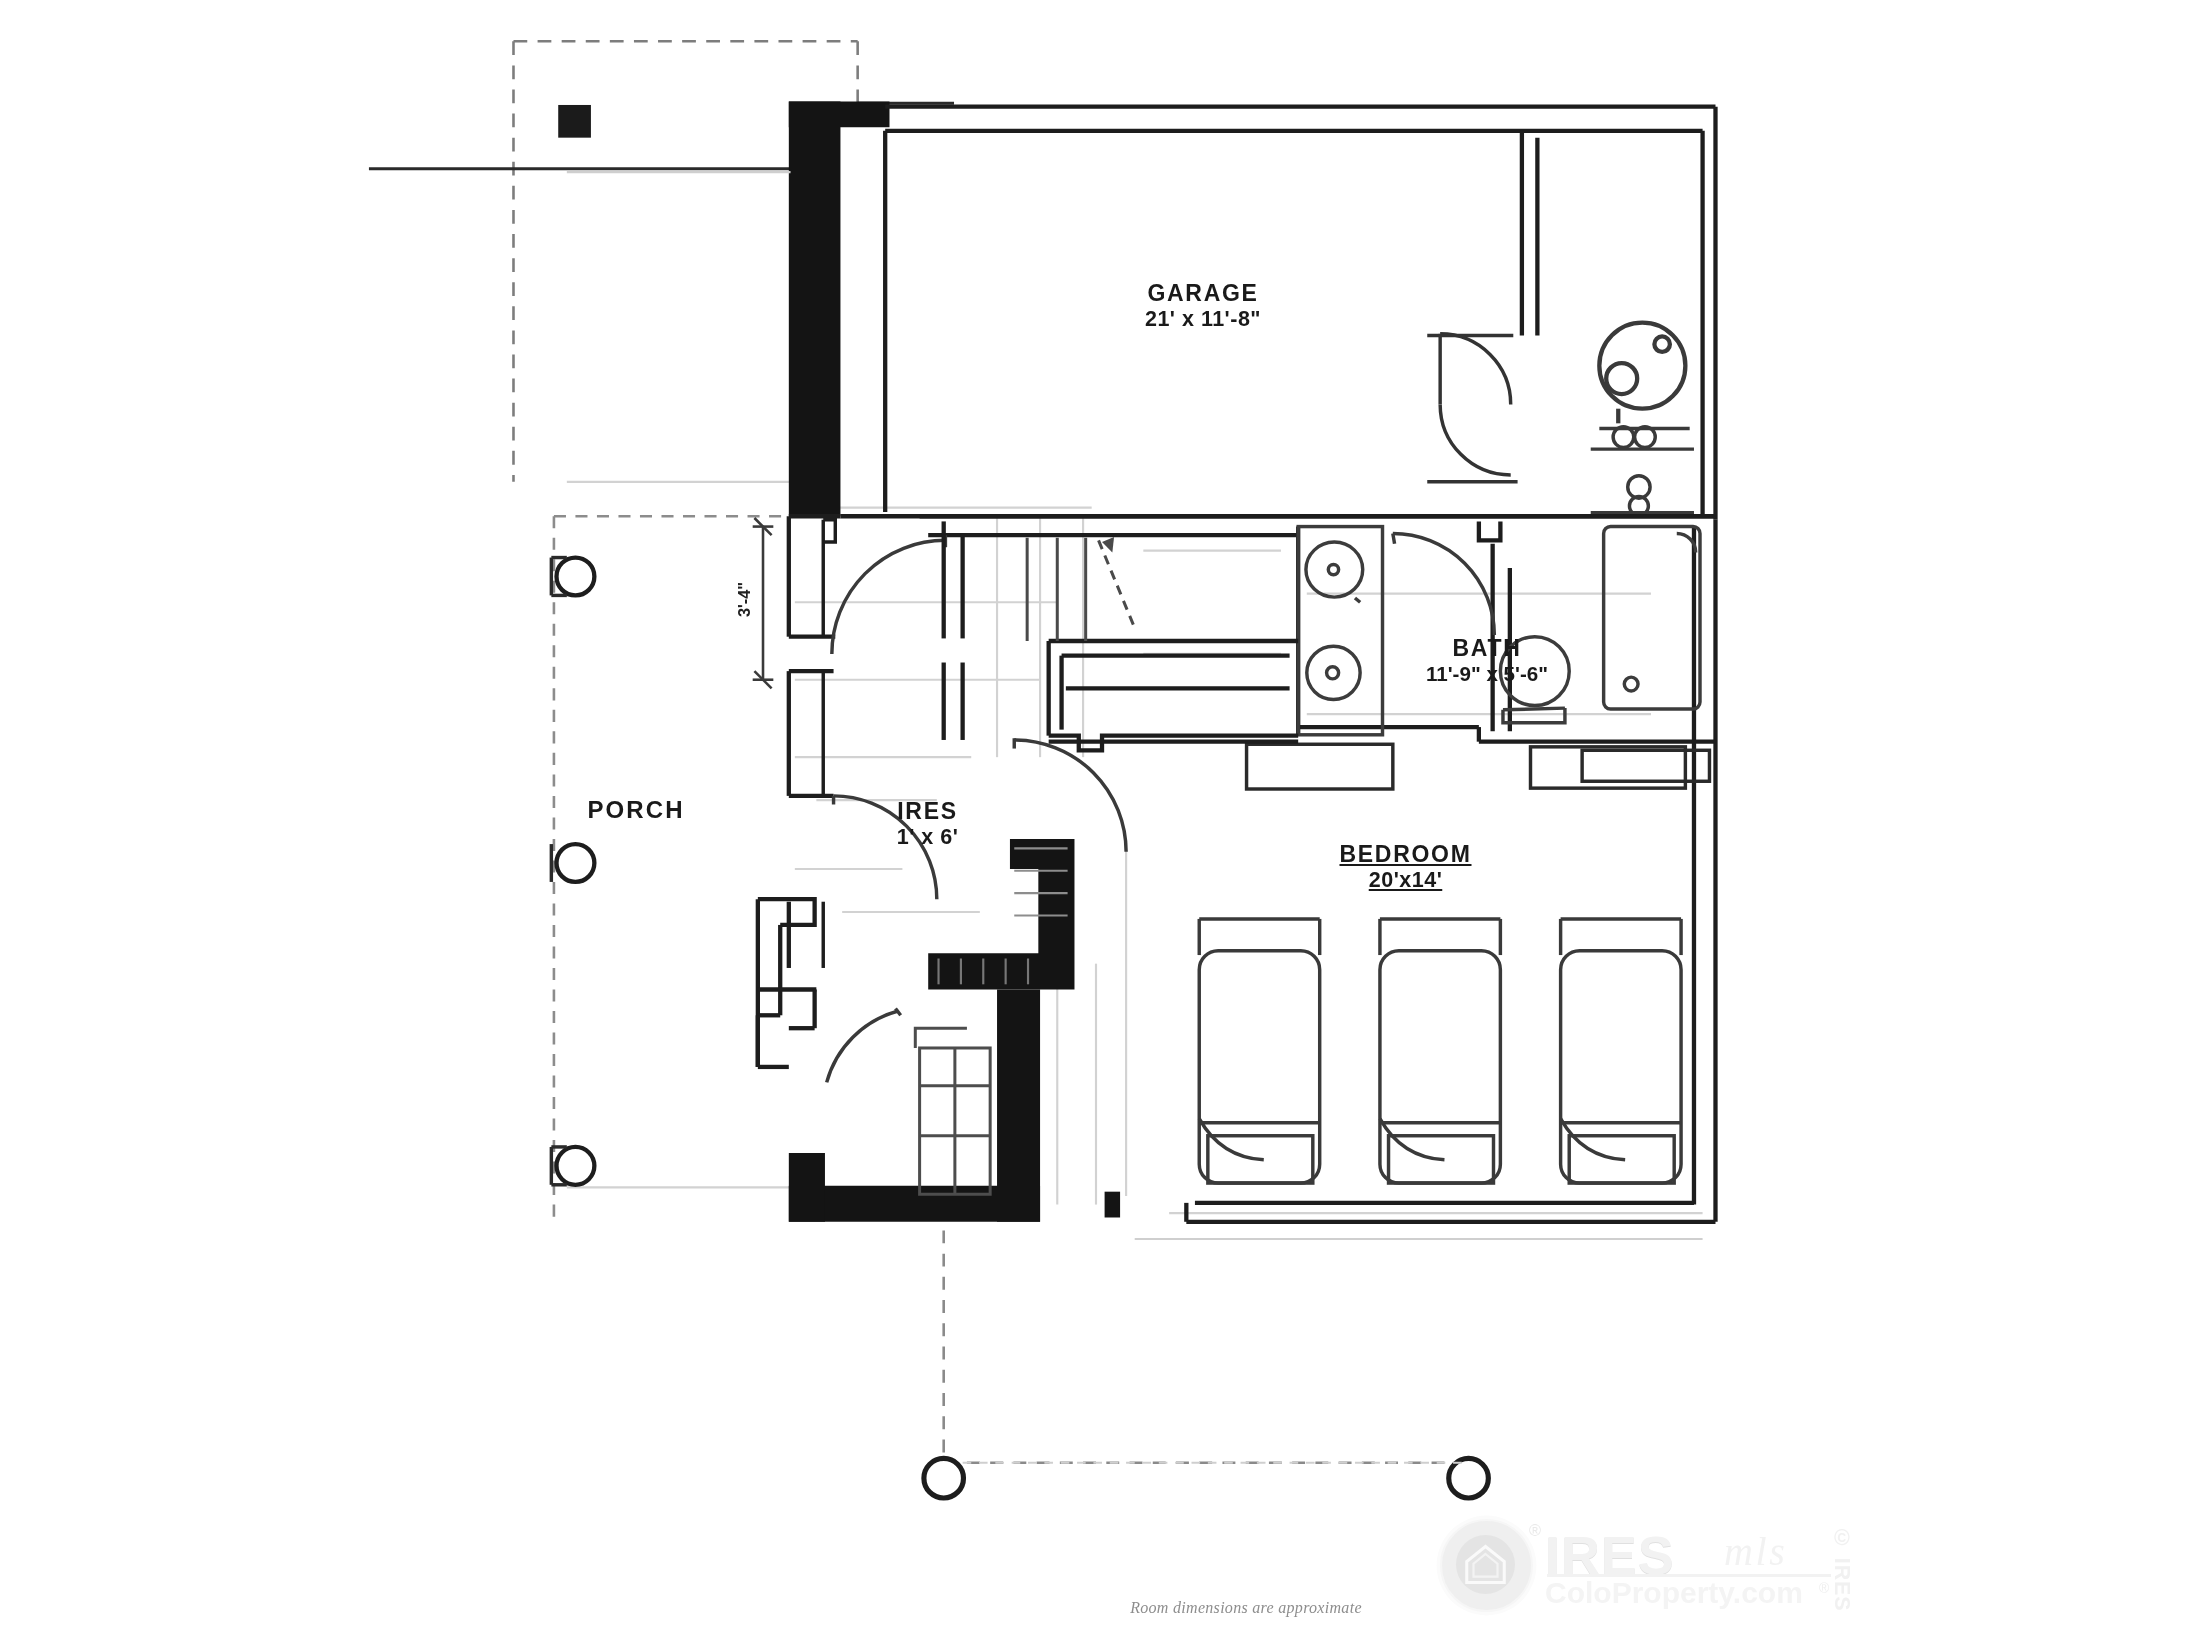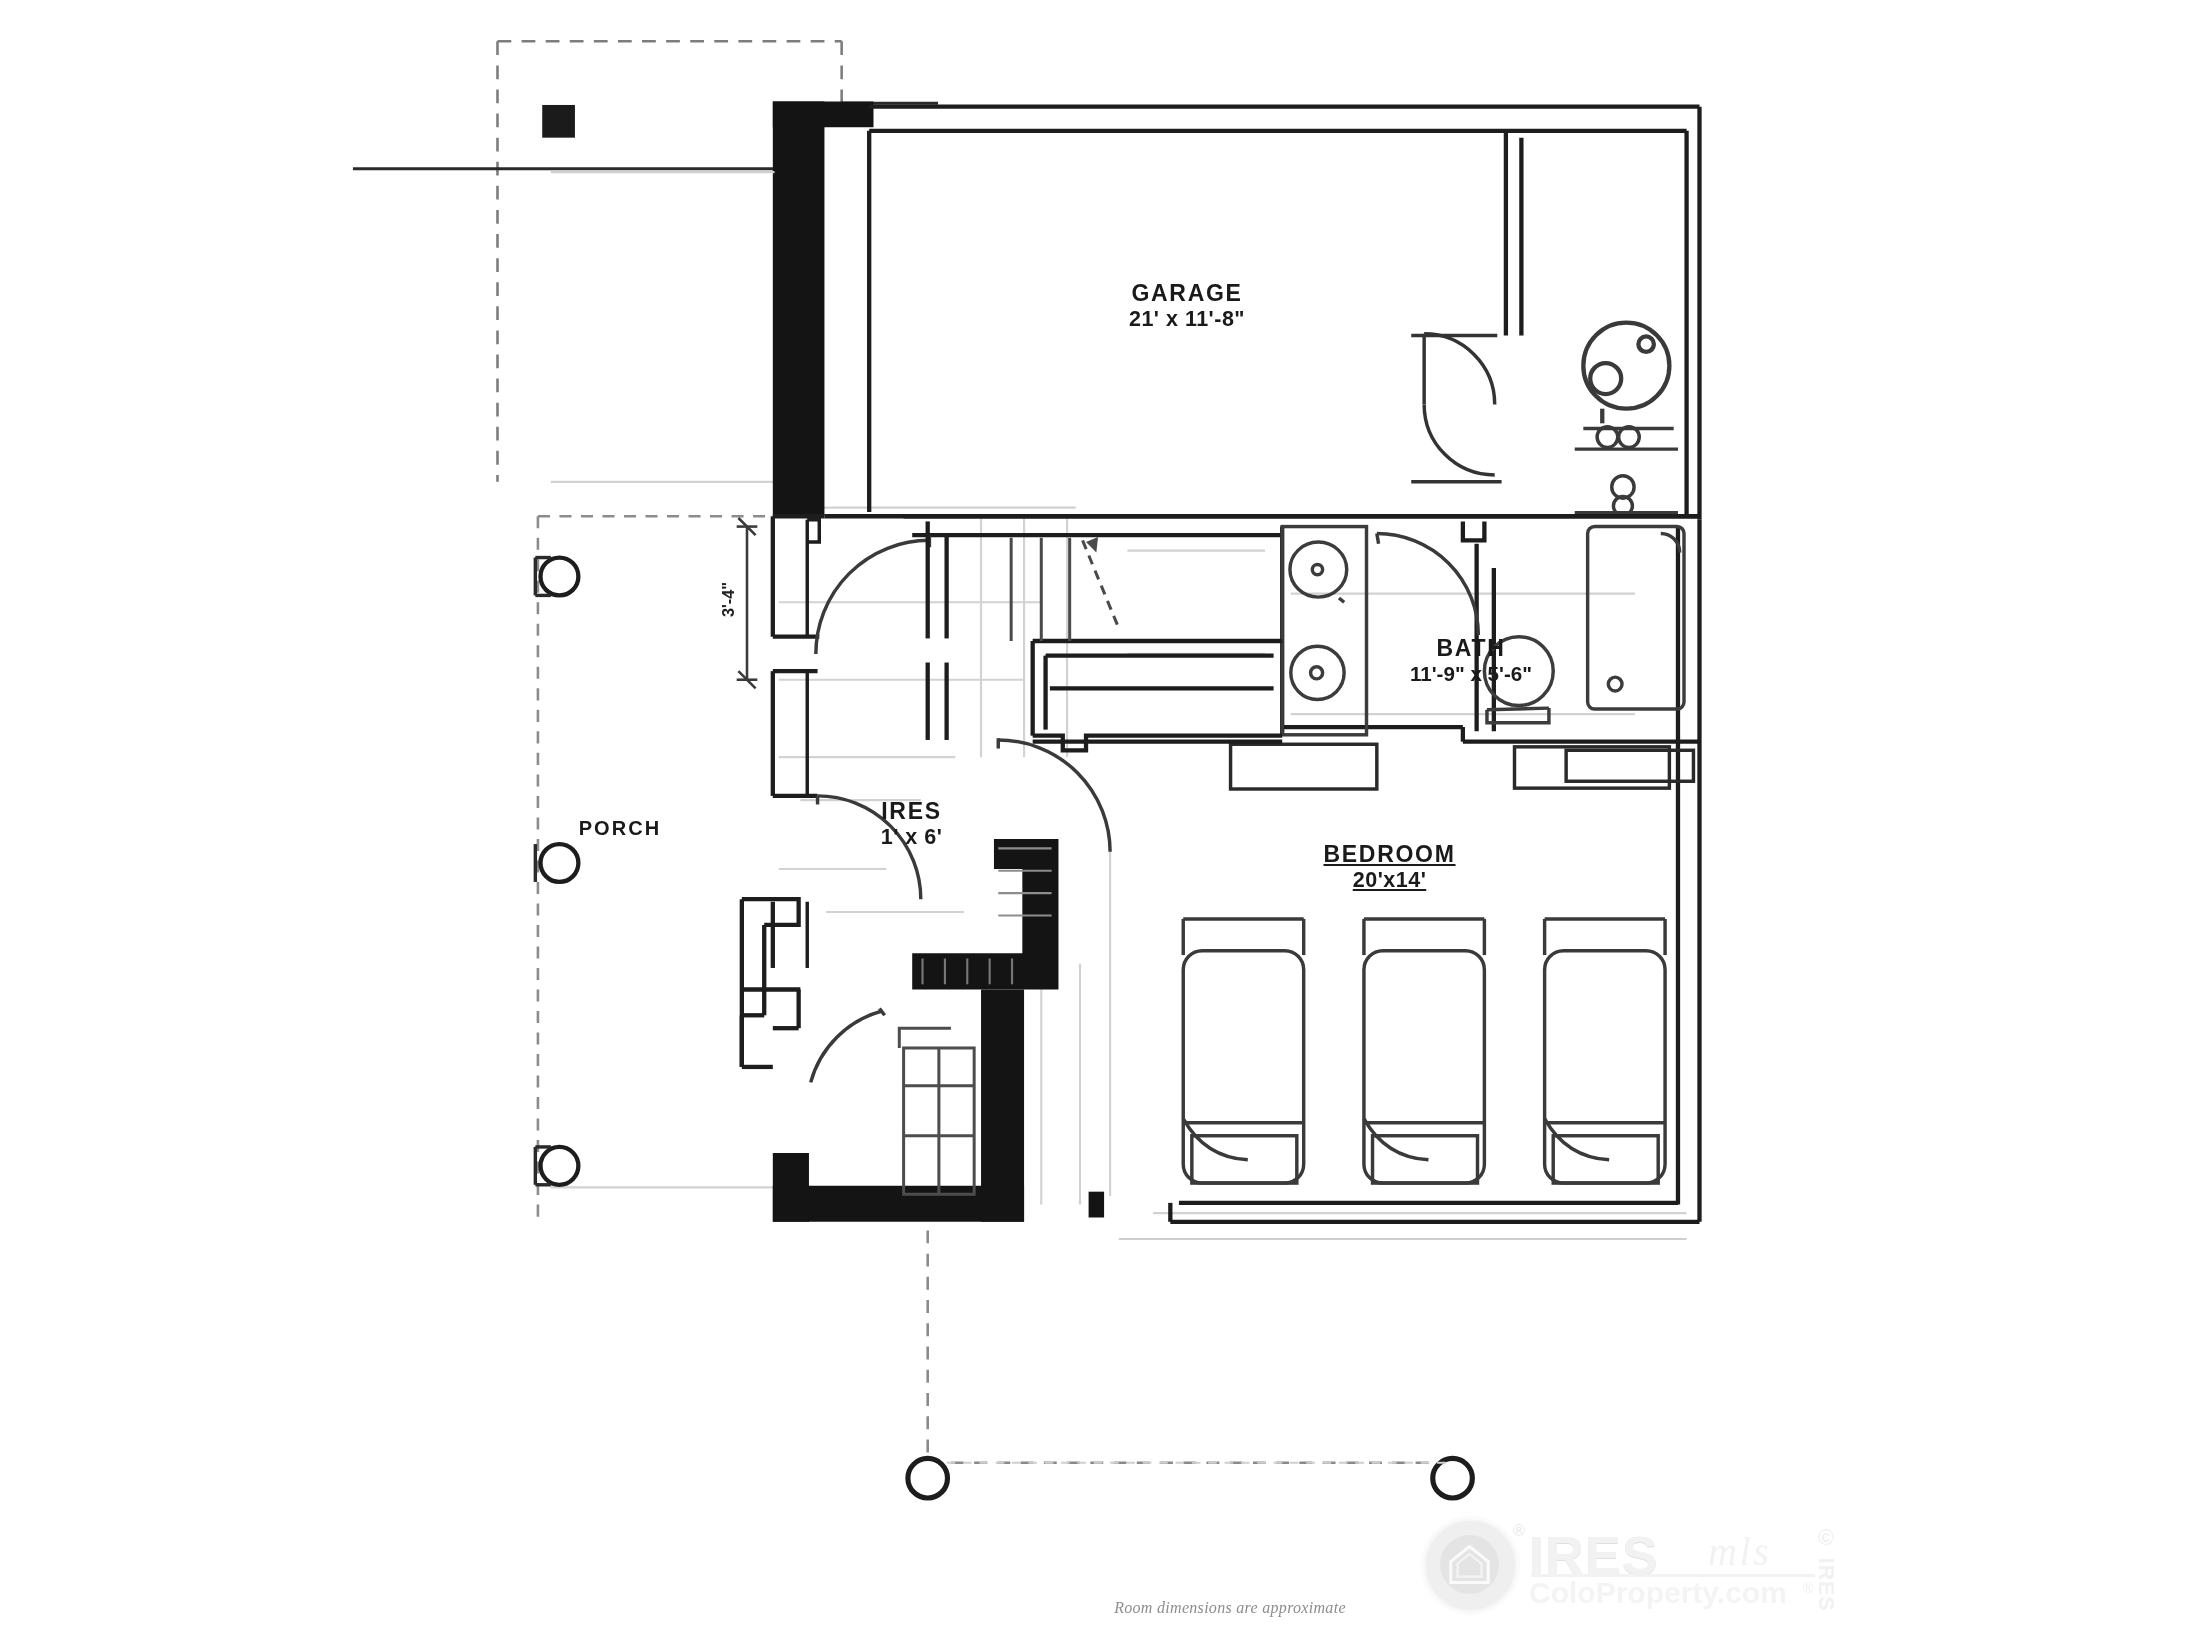--- a/index.html
+++ b/index.html
@@ -9,21 +9,21 @@
   }
   body {
     width: 2203px;
     height: 1652px;
     position: relative;
     font-family: "Liberation Sans", sans-serif;
     overflow: hidden;
   }
   #plan-root {
     position: absolute;
-    left: 0; top: 0;
+    left: 16px; top: 0;
     width: 1798px;
     height: 1652px;
     background: #ffffff;
   }
   svg.plan-svg {
     position: absolute;
     left: 0; top: 0;
     width: 2203px;
     height: 1652px;
     display: block;
@@ -42,21 +42,21 @@
   .room-name {
     font-size: 23px;
     font-weight: bold;
     letter-spacing: 1.7px;
   }
   .room-dim {
     font-size: 21.5px;
     font-weight: bold;
     letter-spacing: 0.5px;
   }
-  .label-porch .room-name { font-size: 20px; letter-spacing: 2.1px; margin-top: 21px; }
+  .label-porch .room-name { font-size: 24px; letter-spacing: 2.1px; }
   .label-mud .room-name { font-size: 21.5px; letter-spacing: 1.2px; }
   .label-mud .room-dim { font-size: 20.6px; }
   .label-bath .room-dim { font-size: 20.6px; letter-spacing: 0px; }
   .dim-vert {
     position: absolute;
     font-family: "Liberation Sans", sans-serif;
     font-size: 16.3px;
     font-weight: bold;
     color: #222;
     transform: rotate(-90deg);

